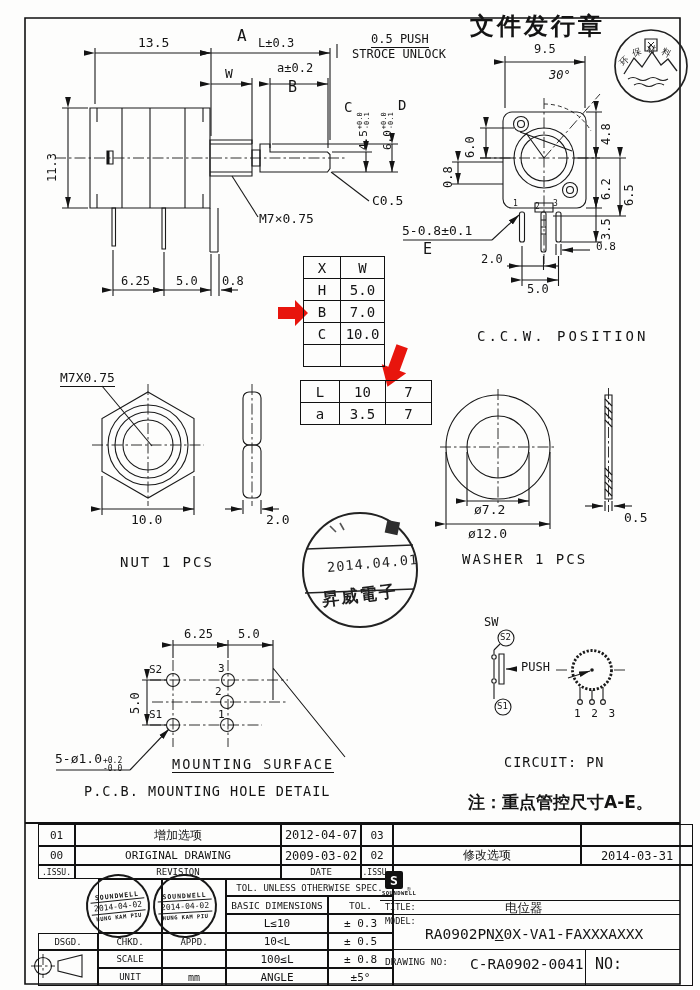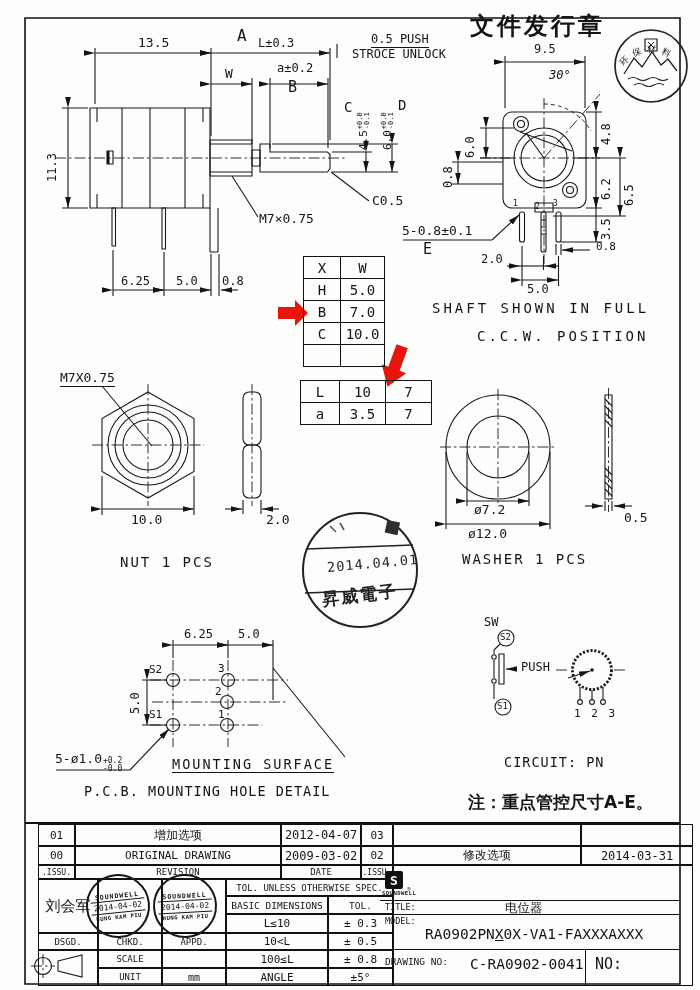--- a/index.html
+++ b/index.html
@@ -267,21 +267,20 @@
 <span class="t f12 vt" style="left:623px;top:206px">6.5</span>
 <span class="t f12 vt" style="left:600px;top:240px">3.5</span>
 <span class="t f11" style="left:596px;top:241px">0.8</span>
 <span class="t f13" style="left:402px;top:224px">5-0.8±0.1</span>
 <span class="t f15" style="left:423px;top:242px">E</span>
 <span class="t f12" style="left:481px;top:253px">2.0</span>
 <span class="t f12" style="left:527px;top:283px">5.0</span>
 <span class="t f8" style="left:513px;top:200px">1</span>
 <span class="t f8" style="left:535px;top:203px">2</span>
 <span class="t f8" style="left:553px;top:200px">3</span>
-<span class="t f14 ls3" style="left:432px;top:301px">SHAFT SHOWN IN FULL</span>
 <span class="t f14 ls3" style="left:477px;top:329px">C.C.W. POSITION</span>
 
 <table class="dt" style="left:303px;top:256px">
   <tbody>
         <tr>
           <th style="width:36px;height:21px">X</th>
       <th style="width:43px">W</th>
         </tr>
   <tr>
           <td style="height:21px">H</td>
@@ -367,21 +366,20 @@
   <div class="cell f9" style="left:243px;top:41px;width:80px;height:14px">DATE</div>
 
   <div class="cell f11" style="left:323px;top:0;width:32px;height:22px">03</div>
   <div class="cell f12" style="left:355px;top:0;width:188px;height:22px"></div>
   <div class="cell f12" style="left:543px;top:0;width:112px;height:22px"></div>
   <div class="cell f11" style="left:323px;top:22px;width:32px;height:19px">02</div>
   <div class="cell f12 cjk" style="left:355px;top:22px;width:188px;height:19px">修改选项</div>
   <div class="cell f12" style="left:543px;top:22px;width:112px;height:19px">2014-03-31</div>
   <div class="cell f8" style="left:323px;top:41px;width:32px;height:14px">.ISSU.</div>
 
-  <div class="cell f15 cjk" style="left:0;top:55px;width:60px;height:54px">刘会军</div>
   <div class="cell" style="left:60px;top:55px;width:64px;height:54px"></div>
   <div class="cell" style="left:124px;top:55px;width:64px;height:54px"></div>
   <div class="cell f9" style="left:0;top:109px;width:60px;height:17px">DSGD.</div>
   <div class="cell f9" style="left:60px;top:109px;width:64px;height:17px">CHKD.</div>
   <div class="cell f9" style="left:124px;top:109px;width:64px;height:17px">APPD.</div>
   <div class="cell" style="left:0;top:126px;width:60px;height:36px"></div>
   <div class="cell f9" style="left:60px;top:126px;width:64px;height:18px">SCALE</div>
   <div class="cell f9" style="left:124px;top:126px;width:64px;height:18px"></div>
   <div class="cell f9" style="left:60px;top:144px;width:64px;height:18px">UNIT</div>
   <div class="cell f10" style="left:124px;top:144px;width:64px;height:18px">mm</div>

